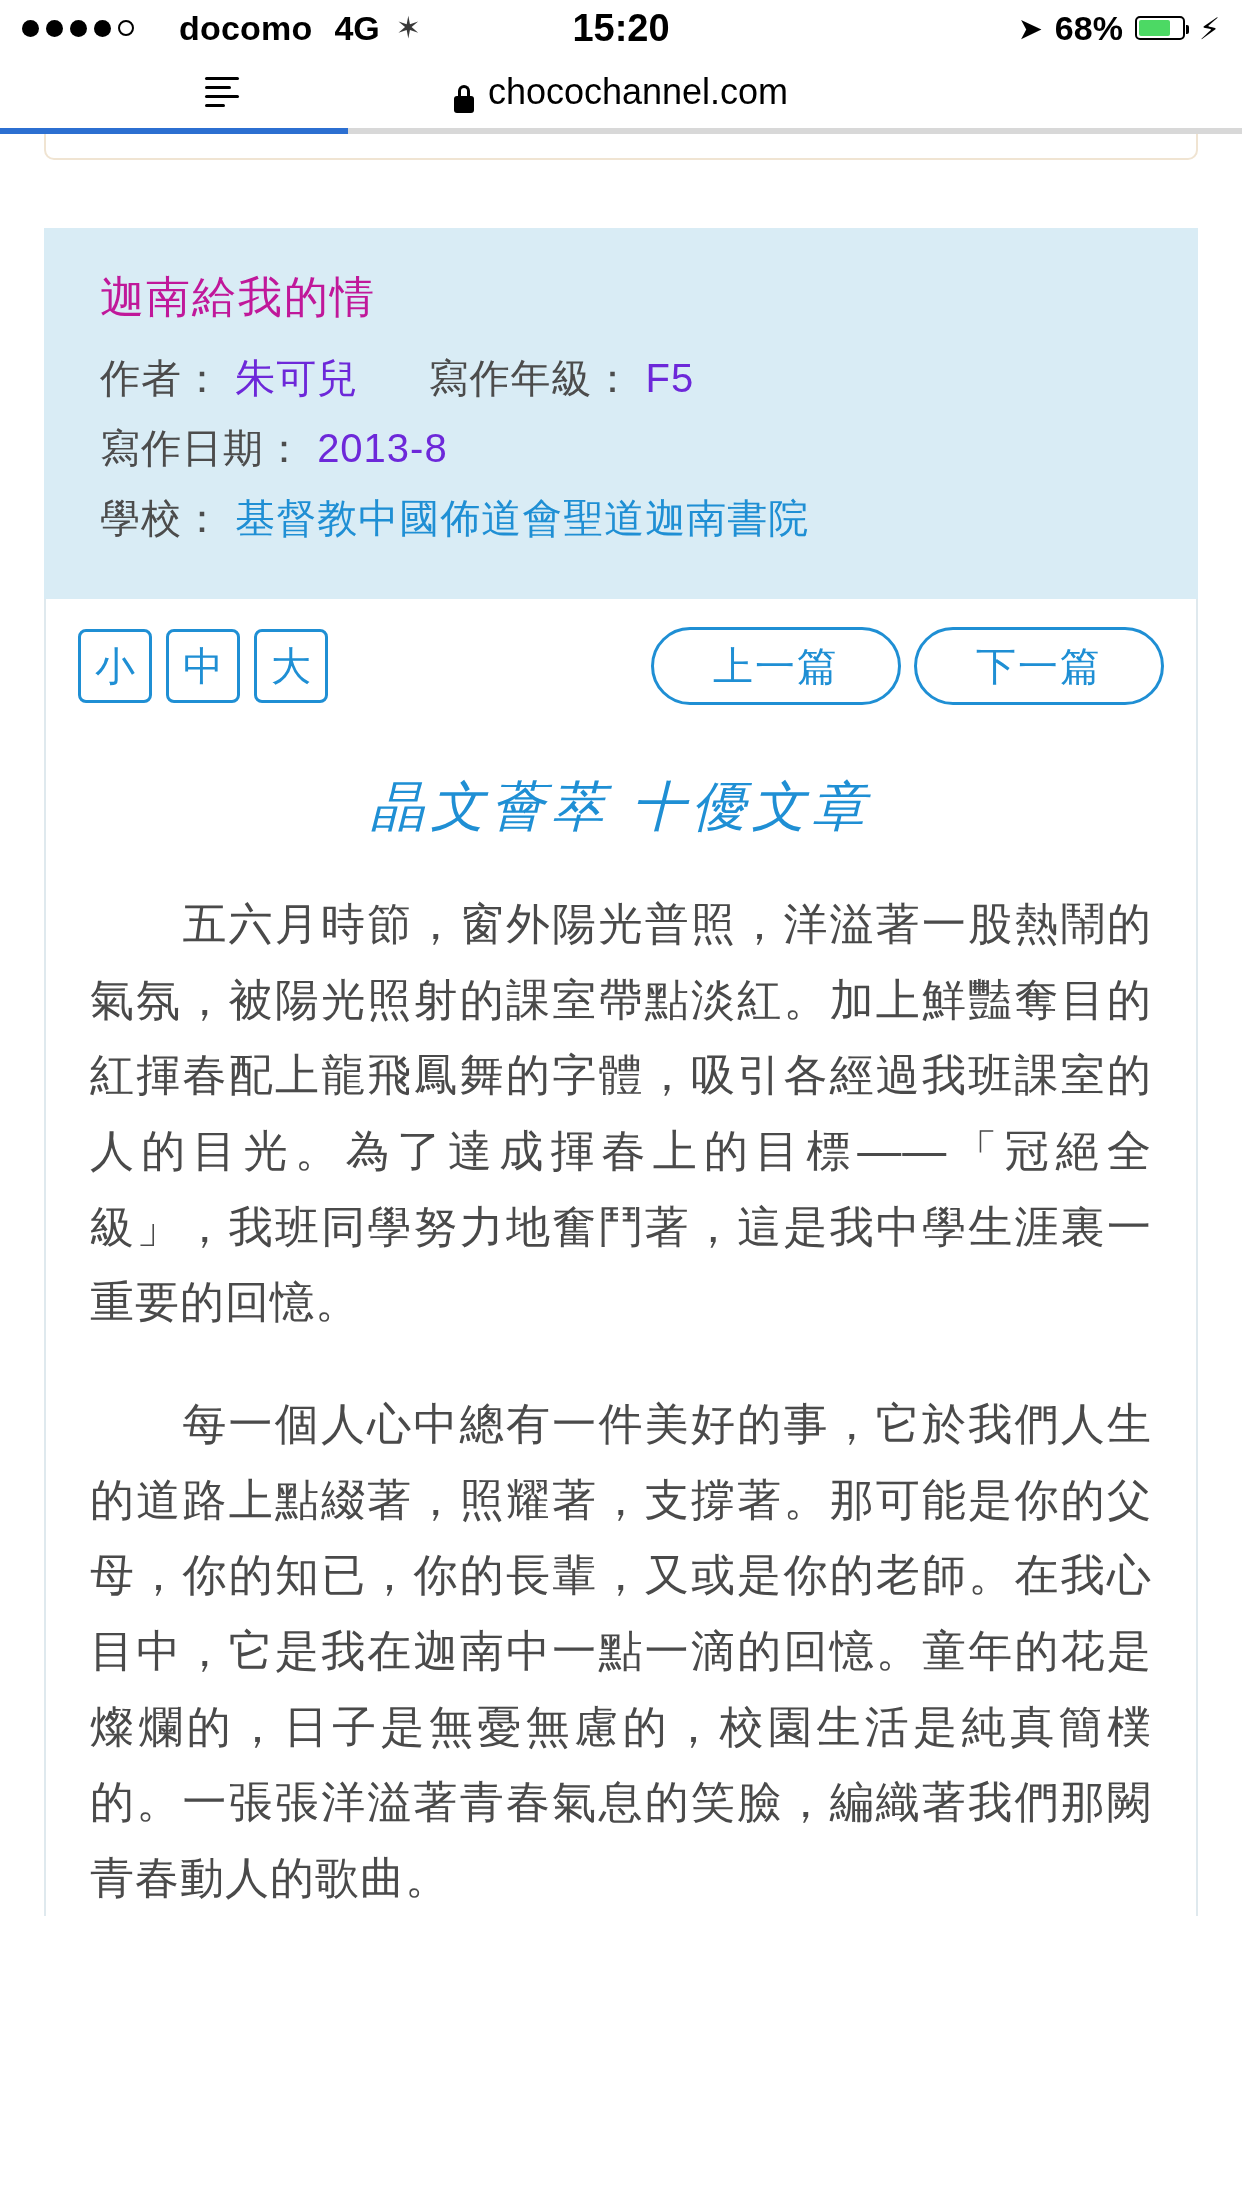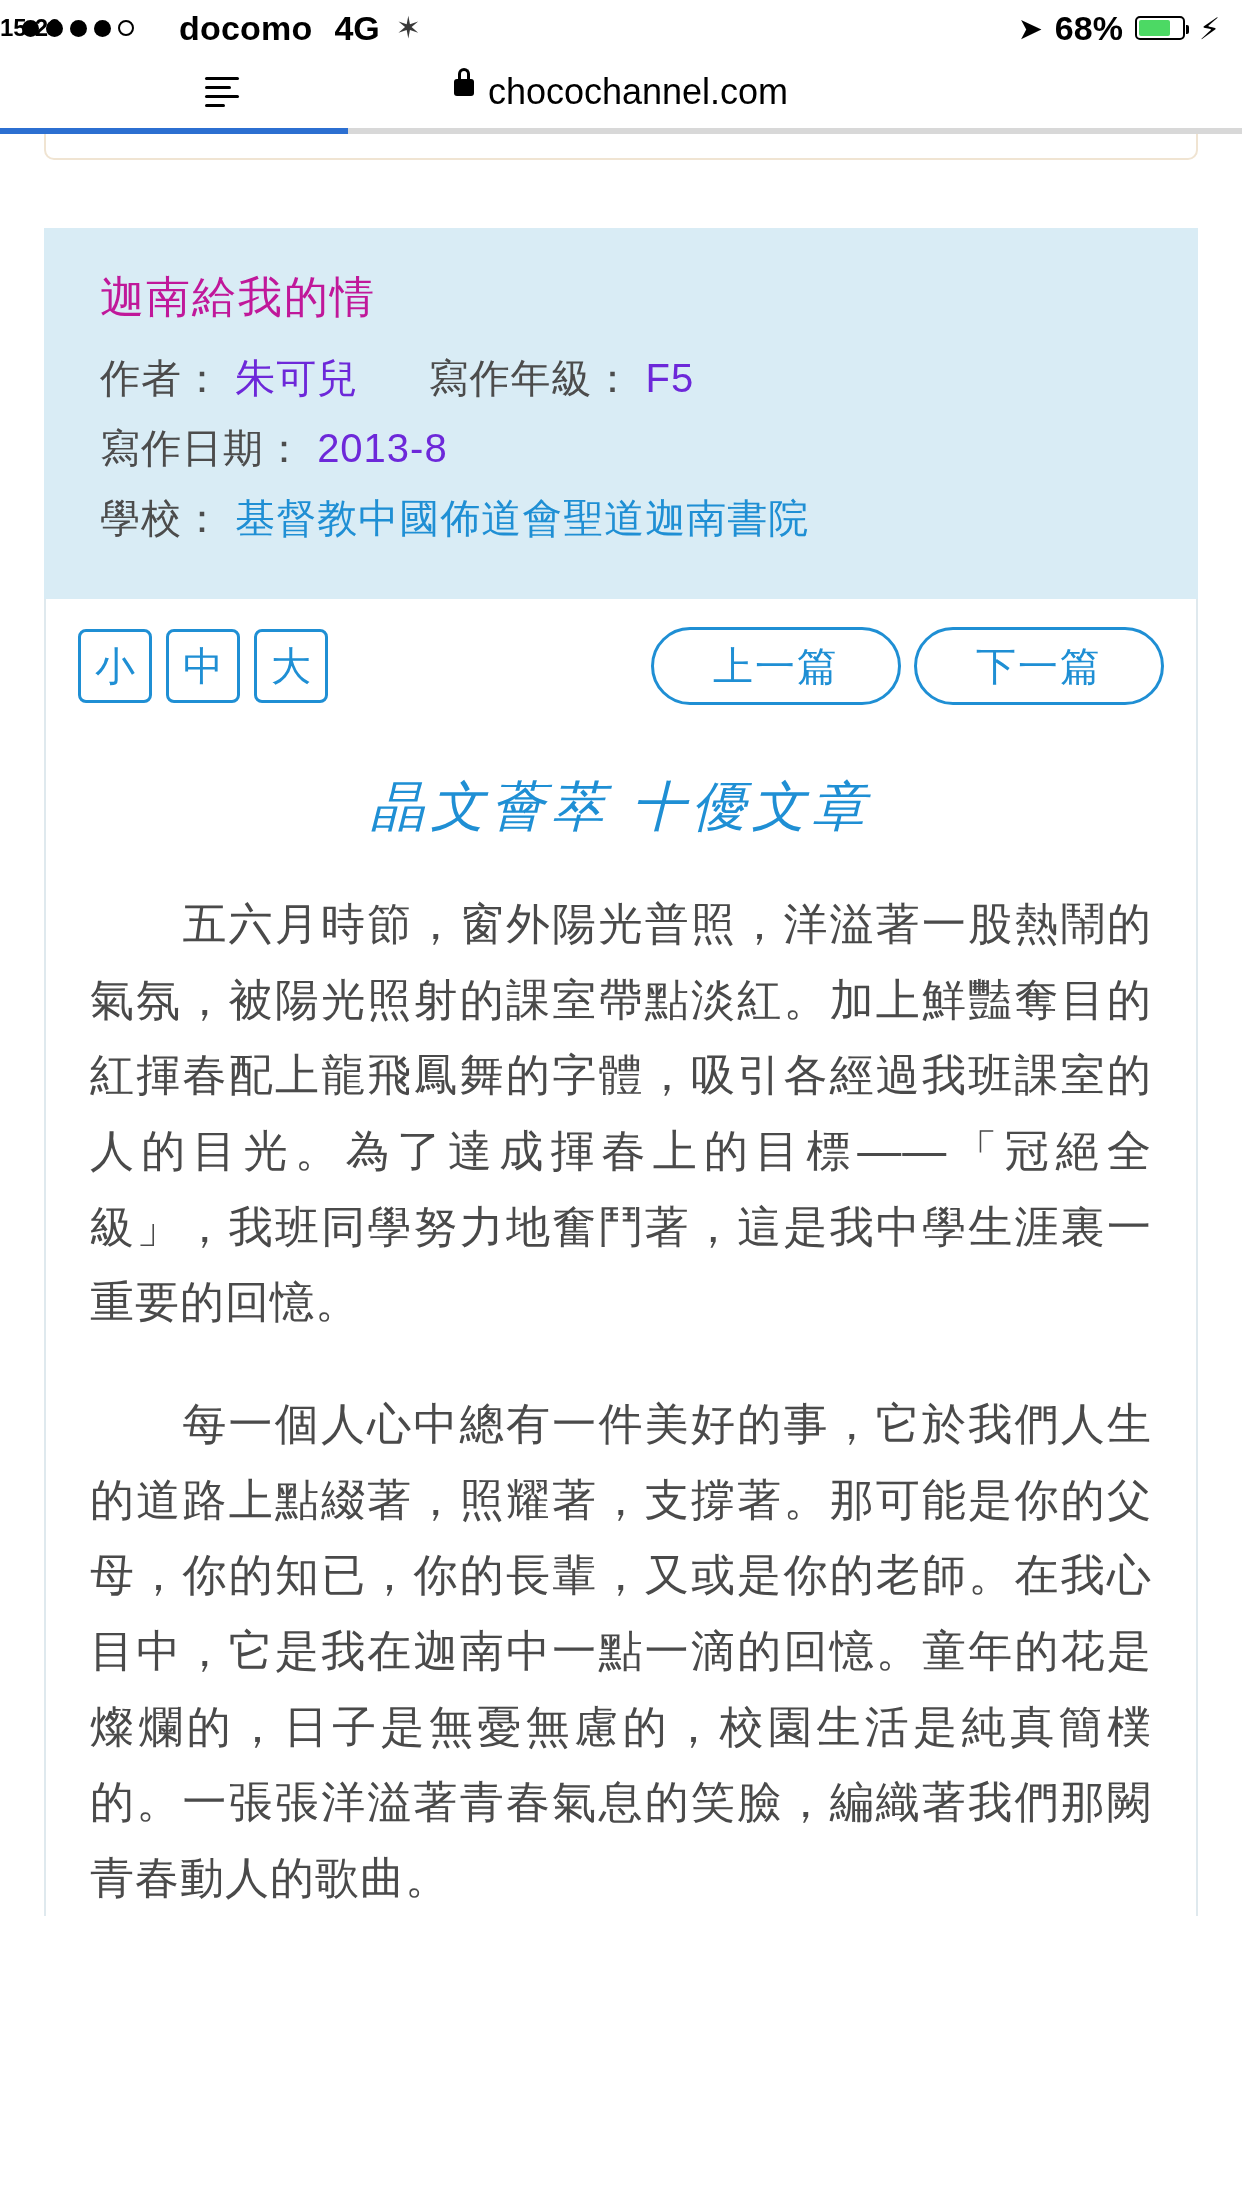--- a/index.html
+++ b/index.html
@@ -47,21 +47,22 @@
   .net-type { font-size: 34px; font-weight: bold; margin-left: 22px; }
   .spinner-ic {
     margin-left: 16px;
     font-size: 30px;
     color: #3a3a3a;
     line-height: 1;
   }
   .status-center {
     position: absolute;
     left: 0; right: 0;
-    font-size: 24px;
+    text-align: center;
+    font-size: 38px;
     font-weight: bold;
     pointer-events: none;
   }
   .status-right {
     margin-left: auto;
     display: flex;
     align-items: center;
     gap: 12px;
     font-size: 34px;
     font-weight: bold;
@@ -119,21 +120,21 @@
     height: 3px;
     background: #000;
     border-radius: 2px;
   }
   .reader-icon i:nth-child(1) { width: 34px; }
   .reader-icon i:nth-child(2) { width: 26px; }
   .reader-icon i:nth-child(3) { width: 34px; }
   .reader-icon i:nth-child(4) { width: 20px; }
   .url-wrap {
     display: flex;
-    align-items: flex-start;
+    align-items: flex-end;
     gap: 14px;
     font-size: 36px;
     color: #000;
   }
   .lock {
     width: 20px; height: 17px;
     background: #000;
     border-radius: 3px;
     position: relative;
     margin-top: 8px;

